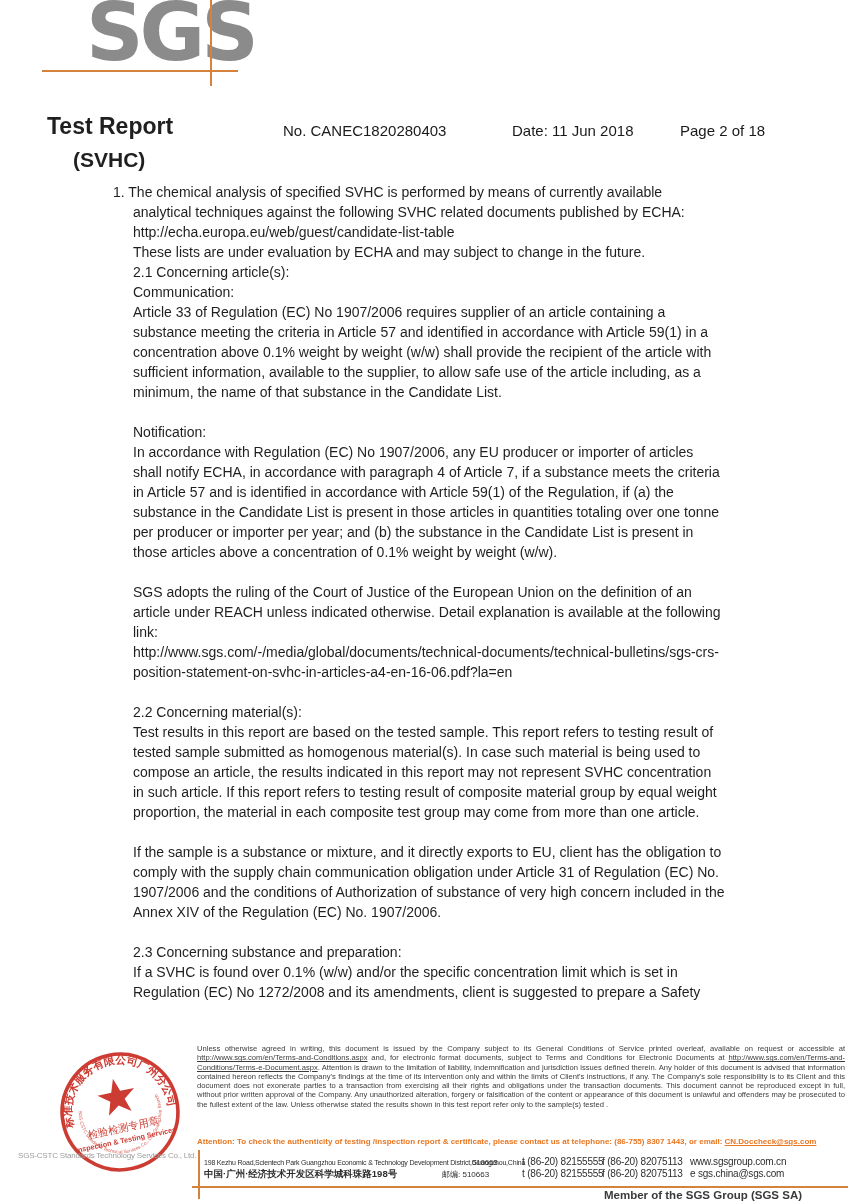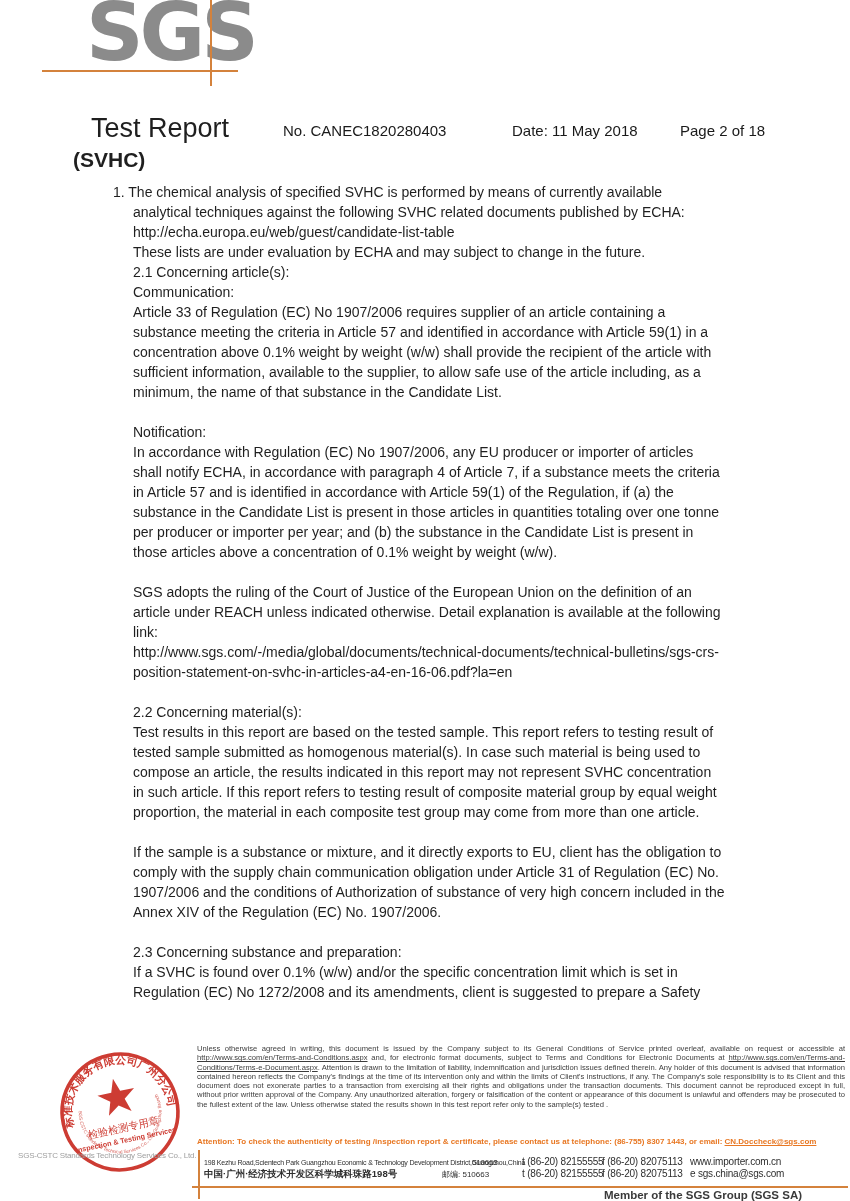--- a/index.html
+++ b/index.html
@@ -11,21 +11,21 @@
   
   .logo-text {
     position:absolute; left:86px; top:-14px;
     font-family:"DejaVu Sans", sans-serif; font-weight:bold;
     font-size:80px; letter-spacing:-4px; color:#8b8b8b;
   }
   .logo-hline { position:absolute; left:42px; top:70px; width:196px; height:2px; background:#d4823c; }
   .logo-vline { position:absolute; left:210px; top:0; width:2px; height:86px; background:#d4823c; }
 
   
-  .title-l1 { position:absolute; left:47px; top:113px; font-size:27px; font-weight:normal;margin-left:44px; }
+  .title-l1 { position:absolute; left:47px; top:113px; font-size:23px; font-weight:bold; }
   .title-l2 { position:absolute; left:47px; top:148px; font-size:21px; font-weight:bold;margin-left:26px; }
   .hdr { position:absolute; top:122px; font-size:15px; color:#1a1a1a; }
   .hdr-no   { left:283px; }
   .hdr-date { left:512px; }
   .hdr-page { left:680px; }
 
   
   .body-block { position:absolute; left:45px; top:182px; width:765px; font-size:14px; line-height:20px; }
   .pre { white-space:pre-line; }
   .remark-label { margin-left:0; }
@@ -71,21 +71,21 @@
 
 <div class="page">
 
   <div class="logo-text">SGS</div>
   <div class="logo-hline"></div>
   <div class="logo-vline"></div>
 
   <div class="title-l1">Test Report</div>
   <div class="title-l2">(SVHC)</div>
   <div class="hdr hdr-no">No. CANEC1820280403</div>
-  <div class="hdr hdr-date">Date: 11 May 2018</div>
+  <div class="hdr hdr-date">Date: 11 Jun 2018</div>
   <div class="hdr hdr-page">Page 2 of 18</div>
 
   <div class="body-block">
     <div class="pre hang">1. The chemical analysis of specified SVHC is performed by means of currently available
 analytical techniques against the following SVHC related documents published by ECHA:
 http://echa.europa.eu/web/guest/candidate-list-table
 These lists are under evaluation by ECHA and may subject to change in the future.</div>
     <div class="pre sub">2.1 Concerning article(s):
 Communication:
 Article 33 of Regulation (EC) No 1907/2006 requires supplier of an article containing a
@@ -140,21 +140,21 @@
   <div class="legal"><span>Unless otherwise agreed in writing, this document is issued by the Company subject to its General Conditions of Service printed overleaf, available on request or accessible at </span><span class="u">http://www.sgs.com/en/Terms-and-Conditions.aspx</span><span> and, for electronic format documents, subject to Terms and Conditions for Electronic Documents at </span><span class="u">http://www.sgs.com/en/Terms-and-Conditions/Terms-e-Document.aspx</span><span>. Attention is drawn to the limitation of liability, indemnification and jurisdiction issues defined therein. Any holder of this document is advised that information contained hereon reflects the Company's findings at the time of its intervention only and within the limits of Client's instructions, if any. The Company's sole responsibility is to its Client and this document does not exonerate parties to a transaction from exercising all their rights and obligations under the transaction documents. This document cannot be reproduced except in full, without prior written approval of the Company. Any unauthorized alteration, forgery or falsification of the content or appearance of this document is unlawful and offenders may be prosecuted to the fullest extent of the law. Unless otherwise stated the results shown in this test report refer only to the sample(s) tested .</span></div>
 
   <div class="attention"><span>Attention: To check the authenticity of testing /inspection report &amp; certificate, please contact us at telephone: (86-755) 8307 1443, or email: </span><span class="u">CN.Doccheck@sgs.com</span></div>
 
   <div class="addr-vline"></div>
   <div class="addr addr-1">
     <span class="street">198 Kezhu Road,Scientech Park Guangzhou Economic &amp; Technology Development District,Guangzhou,China</span>
     <span class="postal">510663</span>
     <span class="small">t (86-20) 82155555</span>
     <span class="small">f (86-20) 82075113</span>
-    <span class="small">www.importer.com.cn</span>
+    <span class="small">www.sgsgroup.com.cn</span>
   </div>
   <div class="addr addr-2">
     <span class="street">中国·广州·经济技术开发区科学城科珠路198号</span>
     <span class="postal">邮编: 510663</span>
     <span class="small">t (86-20) 82155555</span>
     <span class="small">f (86-20) 82075113</span>
     <span class="small">e  sgs.china@sgs.com</span>
   </div>
   <div class="addr-hline"></div>
 

